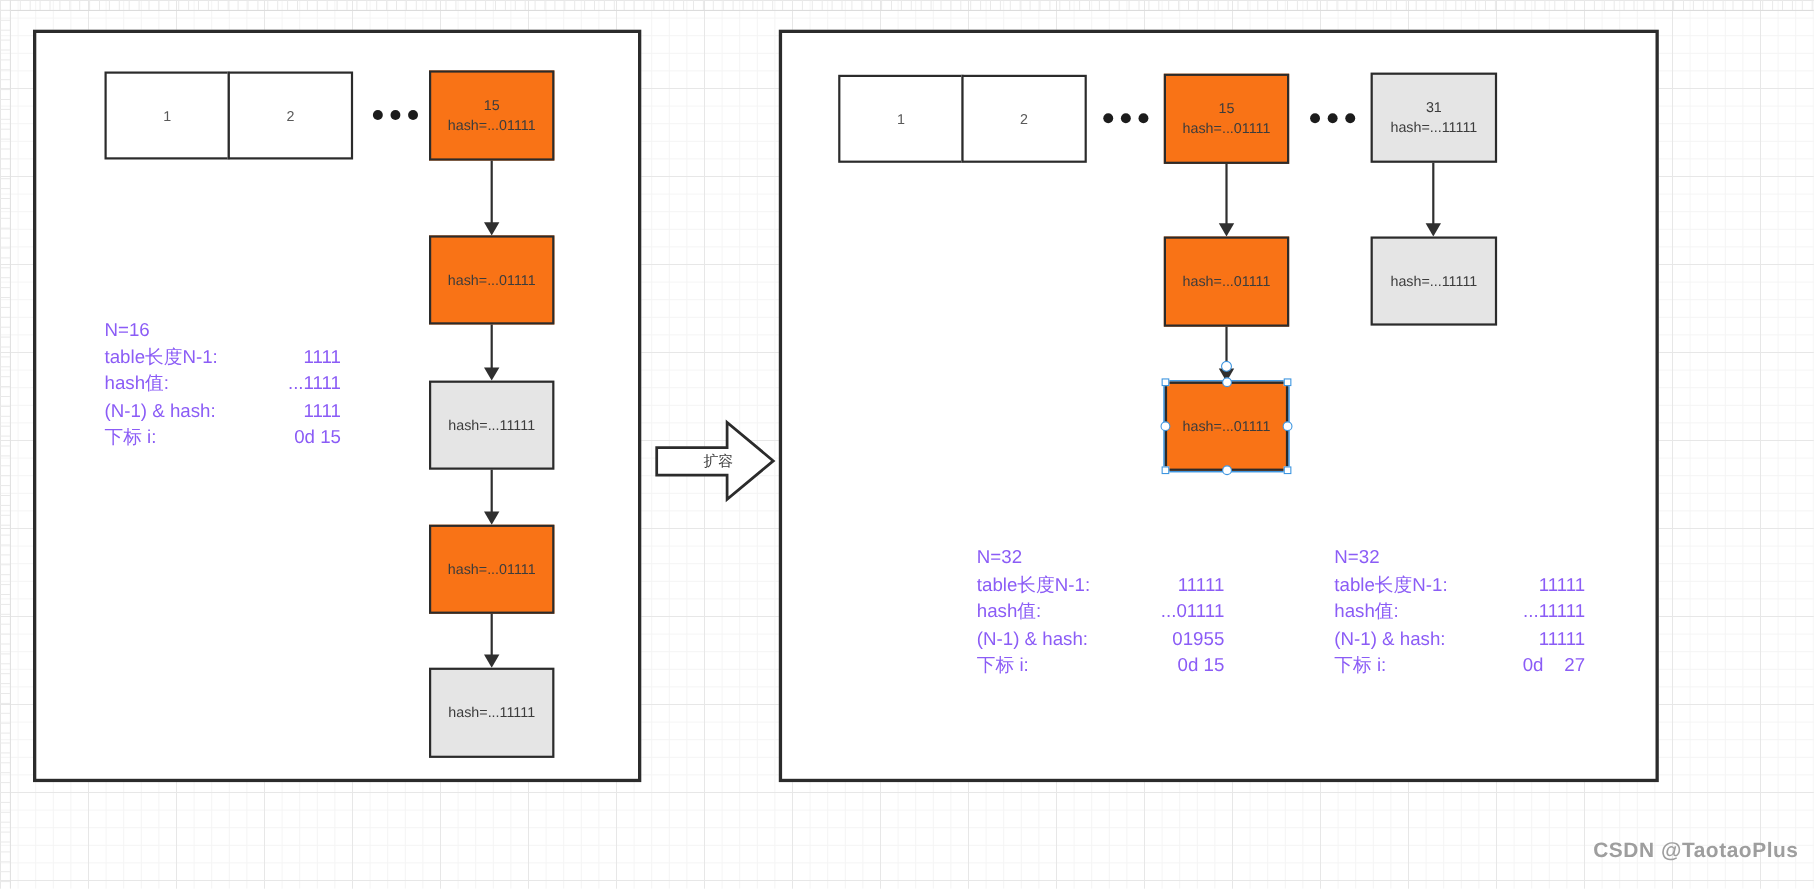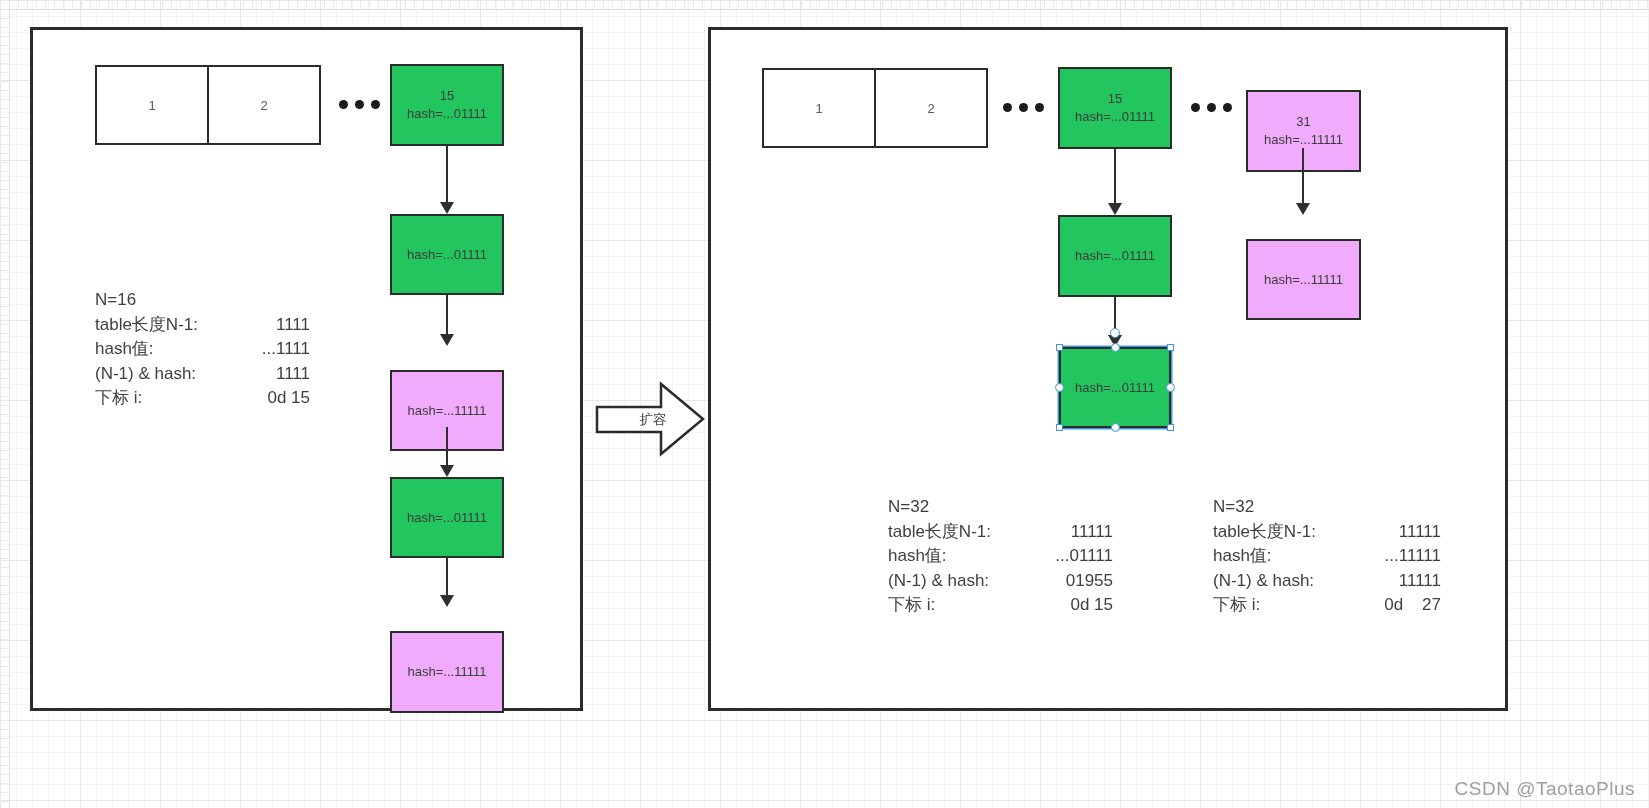--- a/index.html
+++ b/index.html
@@ -40,32 +40,32 @@
   .cell + .cell { margin-left: -2px; }
 
   .dots { position: absolute; display: flex; gap: 7px; }
   .dot { width: 9px; height: 9px; border-radius: 50%; background: #1c1c1c; }
 
   .node {
     position: absolute; border: 2px solid #2b2b2b;
     display: flex; flex-direction: column; align-items: center; justify-content: center;
     font-size: 13px; line-height: 18px; color: #3c3c3c; text-align: center;
   }
-  .tan  { background: #22c55e; }
-  .cyan { background: #f0abfc; margin-top: 24px; }
+  .tan  { background: #f97316; }
+  .cyan { background: #e5e5e5; }
 
   .varrow { position: absolute; width: 14px; }
   .varrow .aline { position: absolute; left: 6px; top: 0; width: 2px; background: #2f2f2f; }
   .varrow .ahead {
     position: absolute; left: 0; bottom: 0; width: 0; height: 0;
     border-left: 7px solid transparent; border-right: 7px solid transparent;
     border-top: 12px solid #2f2f2f;
   }
 
-  .info { position: absolute; font-size: 17px; line-height: 24.5px; color: #404040; }
+  .info { position: absolute; font-size: 17px; line-height: 24.5px; color: #8b5cf6; }
   .info .irow { display: flex; }
   .info .ival { margin-left: auto; text-align: center; white-space: pre; }
 
   .selected { box-shadow: 0 0 0 1.5px #3E96E0; }
   .h-sq {
     position: absolute; width: 7px; height: 7px;
     background: #fff; border: 1px solid #3E96E0; z-index: 5;
   }
   .h-ci {
     position: absolute; width: 9px; height: 9px; border-radius: 50%;
@@ -73,22 +73,22 @@
   }
   .endpoint {
     position: absolute; width: 10px; height: 10px; border-radius: 50%;
     background: #fff; border: 1.5px solid #3E96E0; z-index: 6;
   }
 
   #expand-arrow-svg { position: absolute; left: 595px; top: 378px; }
   #expand-arrow-svg text { font-family: "Liberation Sans", sans-serif; font-size: 13.5px; fill: #3c3c3c; }
 
   #watermark {
-    position: absolute; right: 14px; bottom: 8px;
-    font-size: 19px; color: #9e9e9e; letter-spacing: 0.5px;
+    position: absolute; right: 14px; bottom: 23px;
+    font-size: 19px; color: #9e9e9e; letter-spacing: 0.5px; font-weight: bold;
   }
 </style>
 </head>
 <body>
 
 <div id="canvas">
   <div class="edge-strip-top"></div>
   <div class="edge-strip-left"></div>
 
   <div id="left-panel" class="panel">

